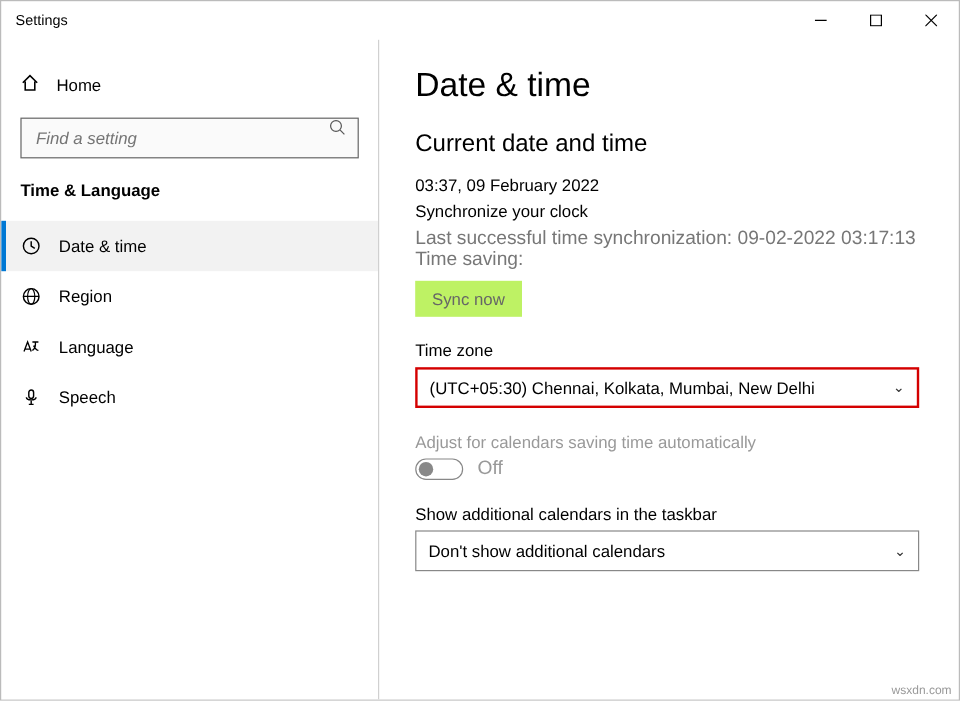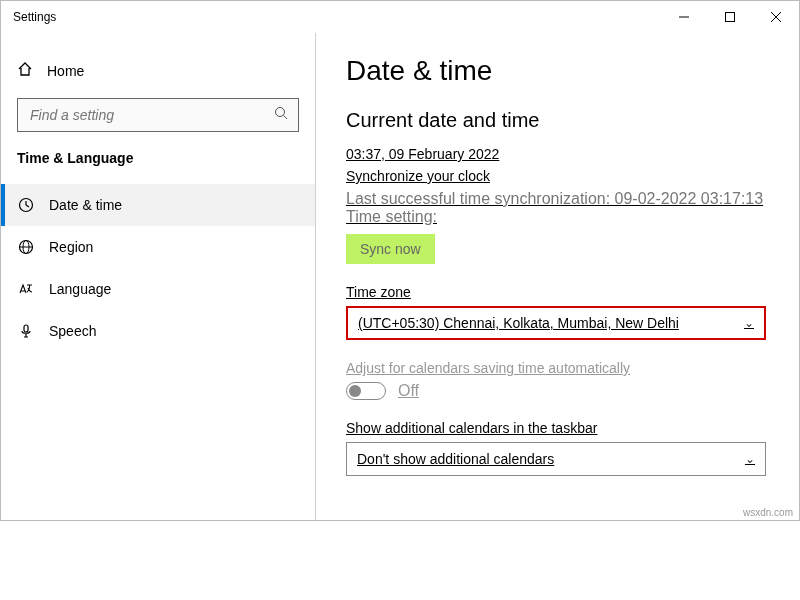--- a/index.html
+++ b/index.html
@@ -1,35 +1,35 @@
 <!DOCTYPE html>
 <html><head>
 <meta charset="utf-8">
 <style>
   * { box-sizing: border-box; font-family: "Segoe UI", Arial, sans-serif; }
   body { margin: 0; background: #fff; }
-  .window { width: 800px; height: 521px; border: 1px solid #bbb; position: relative; display: flex; flex-direction: column; }
+  .window { width: 800px; height: 584px; border: 1px solid #bbb; position: relative; display: flex; flex-direction: column; }
   .titlebar { height: 32px; display: flex; align-items: center; padding-left: 12px; font-size: 12px; }
   .titlebar .title { flex: 1; color: #000; }
   .winbtn { width: 46px; height: 32px; display: flex; align-items: center; justify-content: center; font-size: 14px; color: #000; }
   .winbtn svg { stroke: #000; }
   .body { flex: 1; display: flex; overflow: hidden; }
   .sidebar { width: 315px; border-right: 1px solid #d0d0d0; padding: 20px 0 0 0; display: flex; flex-direction: column; }
   .home { display: flex; align-items: center; padding: 8px 16px; font-size: 14px; gap: 14px; }
-  .search { margin: 10px 16px 18px 16px; height: 34px; border: 1px solid #666; background: #fafafa; display: flex; align-items: center; padding: 0 10px; gap: 23px; }
+  .search { margin: 10px 16px 18px 16px; height: 34px; border: 1px solid #666; background: #fafafa; display: flex; padding: 0 10px; gap: 23px; }
   .search input { flex: 1; border: none; background: transparent; font-size: 14px; outline: none; font-style: italic; color: #555; }
   .section-title { font-weight: 700; font-size: 14px; padding: 0 16px 18px 16px; }
   .nav-item { display: flex; align-items: center; height: 42px; padding: 0 16px; font-size: 14px; gap: 14px; color: #000; }
   .nav-item.active { border-left: 4px solid #0078d4; padding-left: 12px; background: #f2f2f2; }
   .nav-item .ico { width: 18px; height: 18px; display: flex; align-items: center; justify-content: center; }
   .main { flex: 1; padding: 22px 30px 0 30px; overflow-y: auto; color: #000; }
   h1 { font-size: 28px; font-weight: 400; margin: 0 0 22px 0; }
   h2 { font-size: 20px; font-weight: 400; margin: 12px 0 14px 0; }
   .muted { color: #777; font-size: 16px; }
-  .block { margin-bottom: 20px; text-decoration: underline; }
+  .block { margin-bottom: 20px; }
   .label { font-size: 14px; margin-bottom: 6px; }
   .syncbtn { display: inline-block; background: #bef264; color: #666; padding: 7px 14px; font-size: 14px; margin-top: 8px; }
   .dropdown { width: 420px; height: 34px; border: 1px solid #888; display: flex; align-items: center; padding: 0 10px; font-size: 14px; justify-content: space-between; gap: 34px; }
   .dropdown.highlight { border: 2px solid #d40000; }
   .chev { font-size: 12px; color: #333; }
   .toggle { display: flex; align-items: flex-start; gap: 12px; margin-top: 6px; }
   .toggle-sw { width: 40px; height: 18px; border: 1px solid #888; border-radius: 10px; position: relative; background: #fff; }
   .toggle-sw::after { content: ""; position: absolute; left: 2px; top: 2px; width: 12px; height: 12px; background: #888; border-radius: 50%; }
   .disabled { color: #999; }
   .watermark { position: absolute; bottom: 2px; right: 6px; font-size: 10px; color: #999; }
@@ -114,21 +114,21 @@
     </div>
 
     <div class="main">
       <h1>Date &amp; time</h1>
       <h2>Current date and time</h2>
       <div class="block label">03:37, 09 February 2022</div>
 
       <div class="block">
         <div class="label">Synchronize your clock</div>
         <div class="muted">Last successful time synchronization: 09-02-2022 03:17:13</div>
-        <div class="muted">Time setting:</div>
+        <div class="muted">Time saving:</div>
         <div class="syncbtn">Sync now</div>
       </div>
 
       <div class="block">
         <div class="label">Time zone</div>
         <div class="dropdown highlight">
           <span>(UTC+05:30) Chennai, Kolkata, Mumbai, New Delhi</span>
           <span class="chev">⌄</span>
         </div>
       </div>

